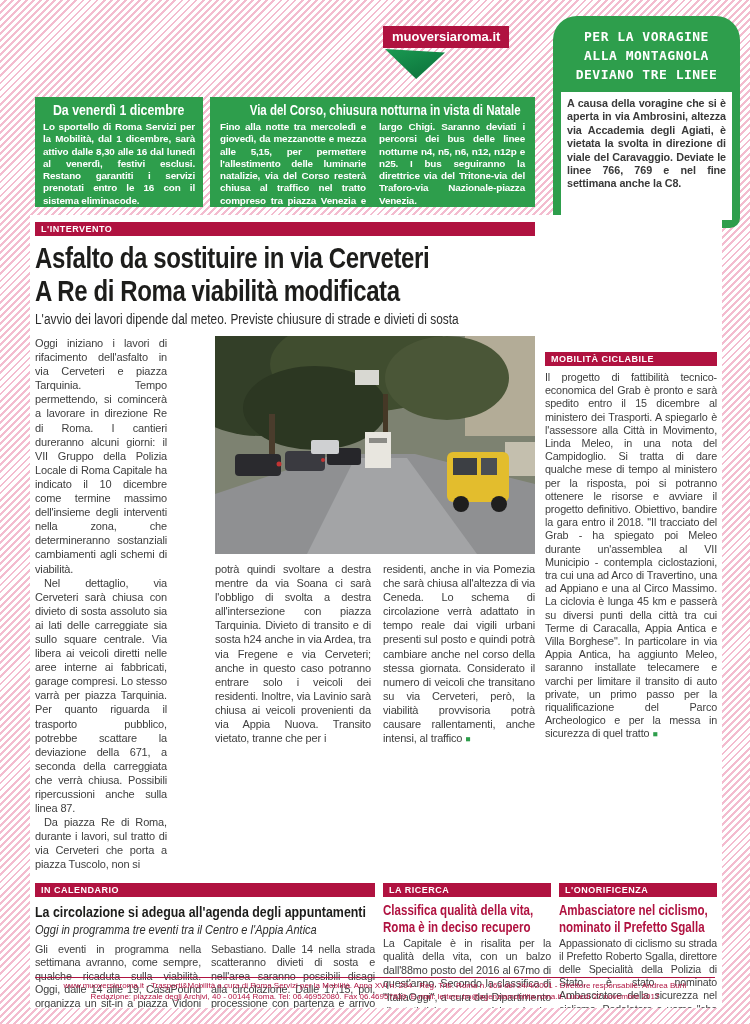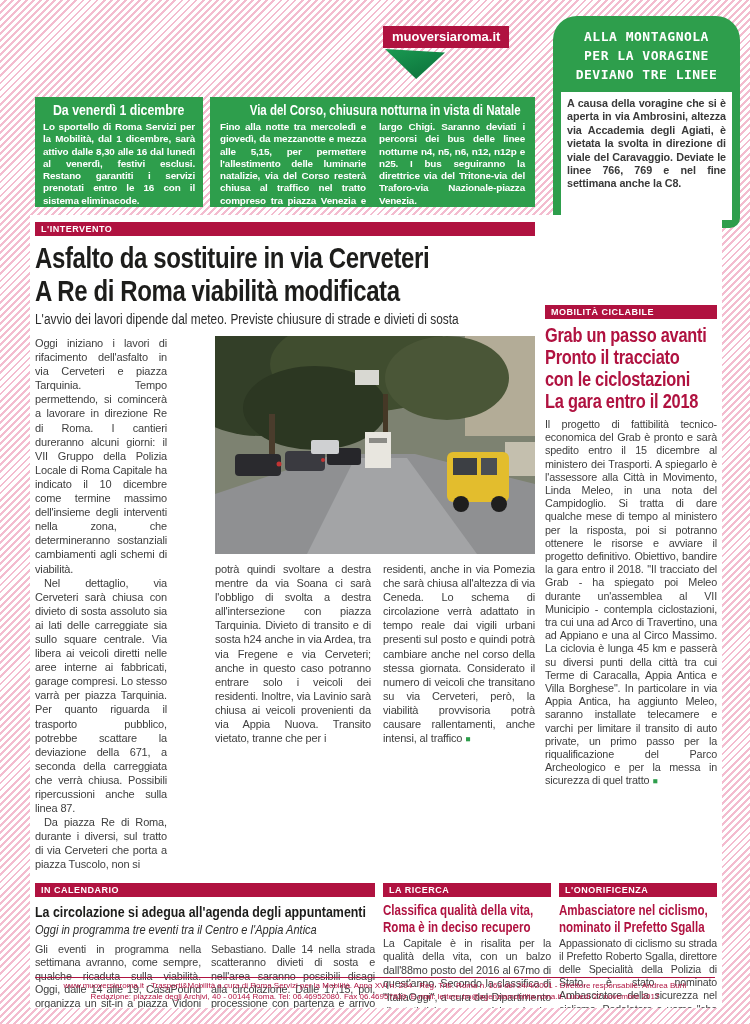--- a/index.html
+++ b/index.html
@@ -110,22 +110,22 @@
 </head>
 <body>
 
 <div class="page">
 
   <div class="site-badge">muoversiaroma.it</div>
   <div class="ribbon"></div>
 
   <div class="sign">
     <div class="sign-title">
+      <div>PER LA VORAGINE</div>
       <div>ALLA MONTAGNOLA</div>
-      <div>PER LA VORAGINE</div>
       <div>DEVIANO TRE LINEE</div>
     </div>
     <div class="sign-body">A causa della voragine che si è aperta in via Ambrosini, altezza via Accademia degli Agiati, è vietata la svolta in direzione di viale del Caravaggio. Deviate le linee 766, 769 e nel fine settimana anche la C8.</div>
   </div>
 
   <div class="notice notice-left">
     <div class="n-title"><span>Da venerdì 1 dicembre</span></div>
     <div class="n-body">Lo sportello di Roma Servizi per la Mobilità, dal 1 dicembre, sarà attivo dalle 8,30 alle 16 dal lunedì al venerdì, festivi esclusi. Restano garantiti i servizi prenotati entro le 16 con il sistema eliminacode.</div>
   </div>
   <div class="notice notice-right">
@@ -140,21 +140,21 @@
         <div class="kicker">L'INTERVENTO</div>
         <div class="headline">
           <span class="h-line">Asfalto da sostituire in via Cerveteri</span>
           <span class="h-line">A Re di Roma viabilità modificata</span>
         </div>
         <span class="standfirst">L'avvio dei lavori dipende dal meteo. Previste chiusure di strade e divieti di sosta</span>
         <div class="art-body">
           <div class="c1 bodytext">
             <p><span>Oggi iniziano i lavori di rifacimento dell'asfalto in via Cerveteri e piazza Tarquinia. Tempo permettendo, si comincerà a lavorare in direzione Re di Roma. I cantieri dureranno alcuni giorni: il VII Gruppo della Polizia Locale di Roma Capitale ha indicato il 10 dicembre come termine massimo dell'insieme degli interventi nella zona, che determineranno sostanziali cambiamenti agli schemi di viabilità.</span></p>
             <p><span>Nel dettaglio, via Cerveteri sarà chiusa con divieto di sosta assoluto sia ai lati delle carreggiate sia sullo square centrale. Via libera ai veicoli diretti nelle aree interne ai fabbricati, garage compresi. Lo stesso varrà per piazza Tarquinia. Per quanto riguarda il trasporto pubblico, potrebbe scattare la deviazione della 671, a seconda della carreggiata che verrà chiusa. Possibili ripercussioni anche sulla linea 87.</span></p>
-            <p><span>Da piazza Re di Roma, durante i diversi, sul tratto di via Cerveteri che porta a piazza Tuscolo, non si</span></p>
+            <p><span>Da piazza Re di Roma, durante i lavori, sul tratto di via Cerveteri che porta a piazza Tuscolo, non si</span></p>
           </div>
           <div class="right-stack">
 
             <svg class="photo" viewBox="0 0 320 218" aria-hidden="true">
               <rect x="0" y="0" width="320" height="218" fill="#7d8271"></rect>
               <rect x="250" y="0" width="70" height="100" fill="#b3ac97"></rect>
               <ellipse cx="45" cy="42" rx="85" ry="58" fill="#333f28"></ellipse>
               <ellipse cx="150" cy="28" rx="95" ry="48" fill="#404d2f"></ellipse>
               <ellipse cx="100" cy="72" rx="72" ry="42" fill="#2c3722"></ellipse>
               <ellipse cx="232" cy="42" rx="62" ry="42" fill="#4a5637"></ellipse>
@@ -185,26 +185,20 @@
               <div class="c3 bodytext">
                 <p><span>residenti, anche in via Pomezia che sarà chiusa all'altezza di via Ceneda. Lo schema di circolazione verrà adattato in tempo reale dai vigili urbani presenti sul posto e quindi potrà cambiare anche nel corso della stessa giornata. Considerato il numero di veicoli che transitano su via Cerveteri, però, la viabilità provvisoria potrà causare rallentamenti, anche intensi, al traffico</span><span class="endmark">■</span></p>
               </div>
             </div>
           </div>
         </div>
       </div>
 
       <div class="side-art">
         <div class="kicker">MOBILITÀ CICLABILE</div>
-        <div class="headline">
-          <span class="h-line">Grab un passo avanti</span>
-          <span class="h-line">Pronto il tracciato</span>
-          <span class="h-line">con le ciclostazioni</span>
-          <span class="h-line">La gara entro il 2018</span>
-        </div>
         <div class="bodytext">
           <p><span>Il progetto di fattibilità tecnico-economica del Grab è pronto e sarà spedito entro il 15 dicembre al ministero dei Trasporti. A spiegarlo è l'assessore alla Città in Movimento, Linda Meleo, in una nota del Campidoglio. Si tratta di dare qualche mese di tempo al ministero per la risposta, poi si potranno ottenere le risorse e avviare il progetto definitivo. Obiettivo, bandire la gara entro il 2018. "Il tracciato del Grab - ha spiegato poi Meleo durante un'assemblea al VII Municipio - contempla ciclostazioni, tra cui una ad Arco di Travertino, una ad Appiano e una al Circo Massimo. La ciclovia è lunga 45 km e passerà su diversi punti della città tra cui Terme di Caracalla, Appia Antica e Villa Borghese". In particolare in via Appia Antica, ha aggiunto Meleo, saranno installate telecamere e varchi per limitare il transito di auto private, un primo passo per la riqualificazione del Parco Archeologico e per la messa in sicurezza di quel tratto</span><span class="endmark">■</span></p>
         </div>
       </div>
     </div>
 
     <div class="bottom-row">
       <div class="cal">
         <div class="kicker">IN CALENDARIO</div>
         <span class="h-line">La circolazione si adegua all'agenda degli appuntamenti</span>

